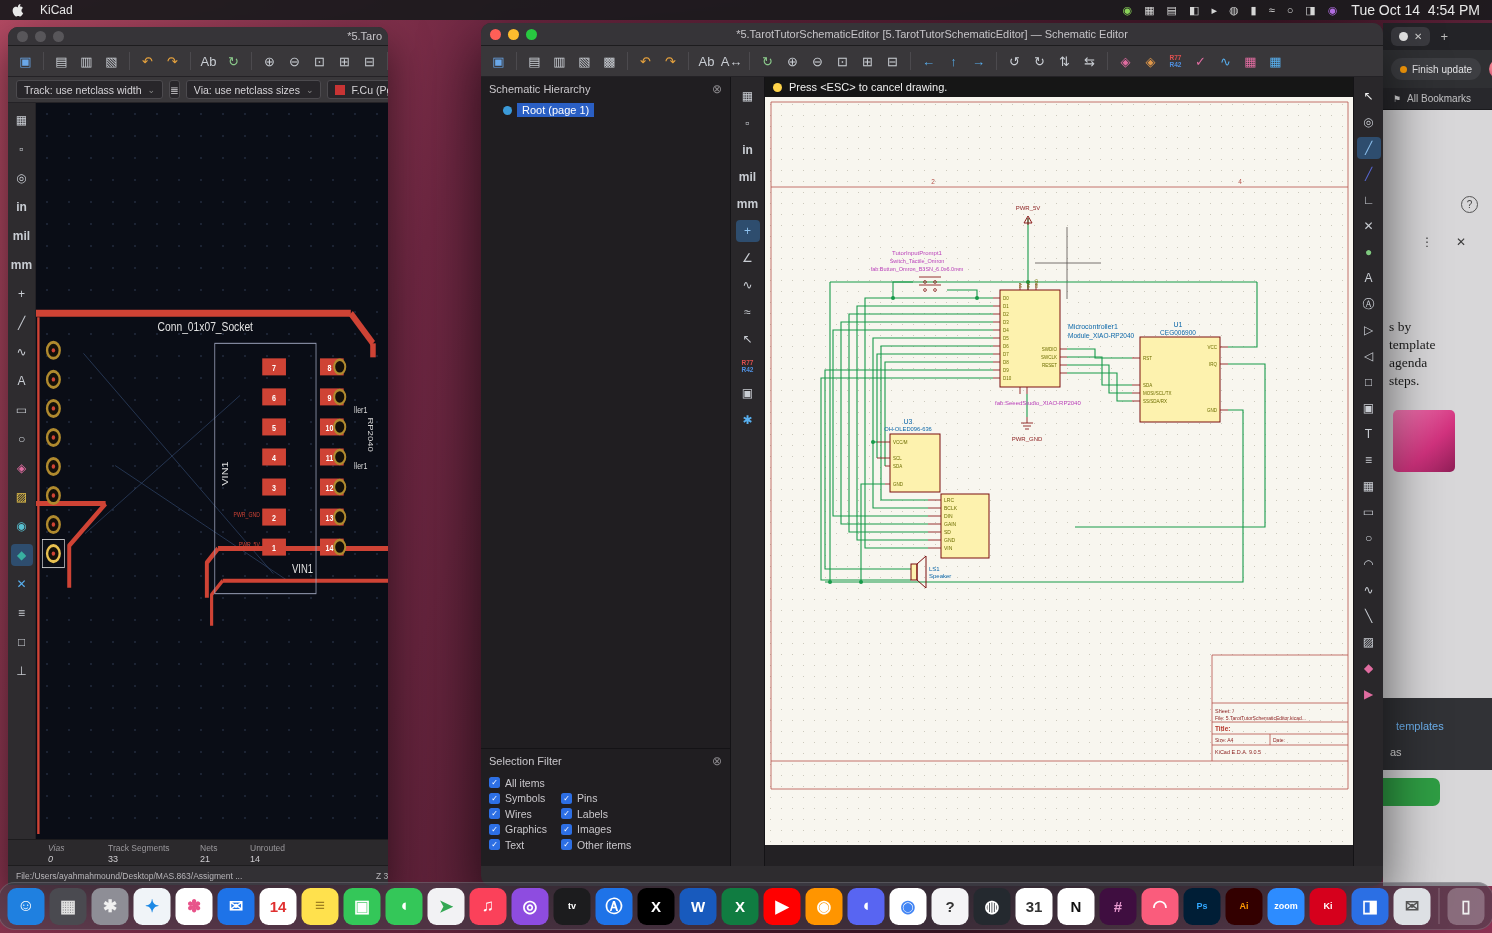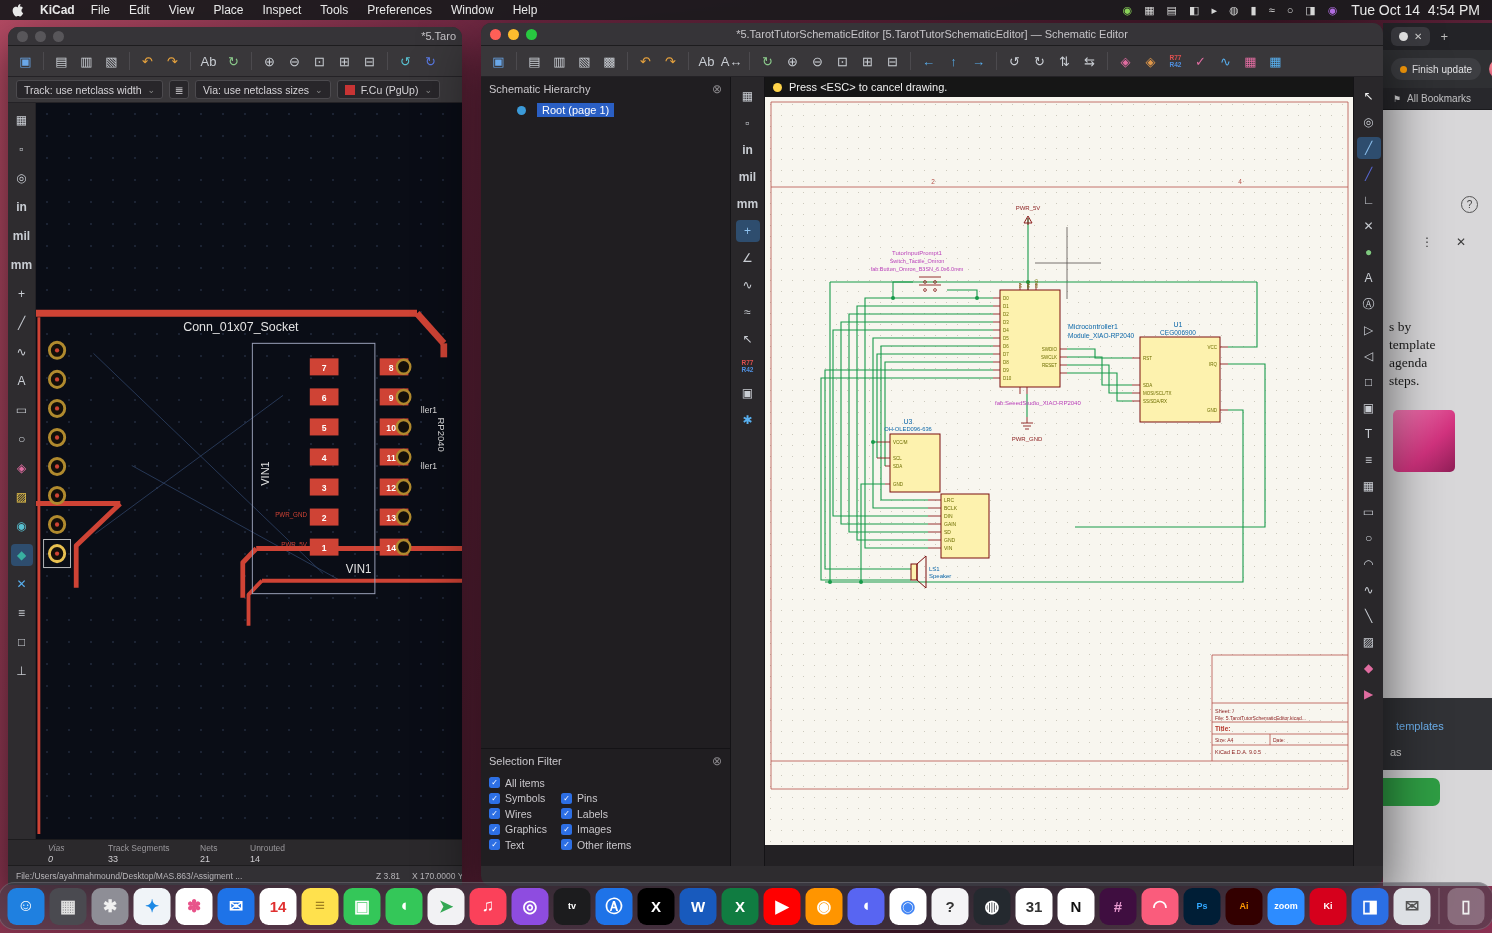--- a/index.html
+++ b/index.html
@@ -3,29 +3,29 @@
 <meta charset="utf-8">
 <style>
 *{margin:0;padding:0;box-sizing:border-box}
 html,body{width:1492px;height:933px;overflow:hidden}
 body{position:relative;font-family:"Liberation Sans",sans-serif;
 background:linear-gradient(110deg,#b34a63,#6e2742 28%,#3c1626 70%,#8a3152)}
 
 .menubar{position:absolute;top:0;left:0;right:0;height:20px;background:rgba(28,26,30,.95);
 display:flex;align-items:center;padding:0 12px;gap:16px;color:#e8e8e8;font-size:12px;z-index:30}
 .apple{display:flex;align-items:center}
-.appname{font-weight:bold}
+.appname{font-weight:normal}
 #menu-left{display:flex;gap:19px}
 .mitem{cursor:default}
 .mright{margin-left:auto;display:flex;align-items:center;gap:14px}
 #menu-icons{display:flex;gap:12px;font-size:11px;color:#d6d6d6}
 .clock{font-size:14px;white-space:pre}
 
 .win{position:absolute;overflow:hidden}
-.pcbwin{left:8px;top:27px;width:454px;height:858px;background:#2e2c2f;border-radius:10px 10px 0 0;
+.pcbwin{left:8px;top:27px;width:380px;height:858px;background:#2e2c2f;border-radius:10px 10px 0 0;
 box-shadow:0 18px 40px rgba(0,0,0,.55);z-index:5}
 .schwin{left:481px;top:23px;width:902px;height:863px;background:#2e2c2f;border-radius:10px;
 box-shadow:0 24px 60px rgba(0,0,0,.65);z-index:10}
 .browwin{left:1383px;top:23px;width:109px;height:863px;background:#d8d7d9;z-index:4}
 .titlebar{height:19px;position:relative;display:flex;align-items:center;background:#363438;border-bottom:1px solid #1d1c1e}
 .schwin .titlebar{height:23px}
 .tl{display:flex;gap:7px;margin-left:9px;z-index:2}
 .tl i{width:11px;height:11px;border-radius:50%;background:#58565a}
 .tl.live i:nth-child(1){background:#ff5f57}
 .tl.live i:nth-child(2){background:#febc2e}
@@ -57,21 +57,21 @@
 .pcbstatus{height:26px;background:#2b292c;border-top:1px solid #1d1c1e;position:relative;font-size:8.5px;color:#9a989c}
 .stat{position:absolute;top:3px}
 .stat b{display:block;font-weight:normal;color:#cfcdd1;font-size:9px;margin-top:1px}
 .filebar{height:20px;background:#323034;border-top:1px solid #1d1c1e;position:relative;font-size:8.5px;color:#b8b6ba;line-height:20px;white-space:nowrap}
 .fpath{position:absolute;left:8px}.fzoom{position:absolute;left:368px}.fcoords{position:absolute;left:404px}
 
 .schbody{display:flex;height:789px;background:#232124}
 .hier{width:250px;background:#201e21;border-right:1px solid #141316;position:relative}
 .phead{display:flex;align-items:center;padding:5px 8px;font-size:11px;color:#c9c7cb}
 .pclose{margin-left:auto;color:#8a888c;font-size:12px}
-.rootrow{display:flex;align-items:center;gap:11px;padding:2px 0 2px 36px}
+.rootrow{display:flex;align-items:center;gap:5px;padding:2px 0 2px 22px}
 .bullet{width:9px;height:9px;border-radius:50%;background:#3b9ad8;flex:none}
 .rootlbl{background:#2a5fc4;color:#fff;font-size:11px;padding:1px 5px}
 .filter{position:absolute;left:0;right:0;bottom:12px;height:106px;border-top:1px solid #141316}
 .fgrid{display:grid;grid-template-columns:72px 1fr;padding:3px 8px;row-gap:2.5px}
 .fcell{display:flex;align-items:center;gap:5px;font-size:10.5px;color:#c9c7cb;height:13px}
 .fcb{width:11px;height:11px;background:#2d6fe4;border-radius:2.5px;color:#fff;font-size:8px;line-height:11px;text-align:center;flex:none}
 .vstrip{width:34px;background:#29272a;display:flex;flex-direction:column;align-items:center;padding-top:8px;gap:5px;border-right:1px solid #141316}
 .vstrip.right{width:30px;border-right:none;border-left:1px solid #141316;gap:4px}
 .vstrip .ticon{width:24px;height:22px;line-height:22px;font-size:12px}
 .schcanvas{flex:1;position:relative;height:768px;background-color:#f8f6ef;
@@ -113,31 +113,20 @@
 </head>
 <body>
 
 <div class="menubar">
   <span class="apple">
     <svg width="12" height="14" viewBox="0 0 14 17">
         <path fill="#e8e8e8" d="M11.18 8.96c-.02-2 1.63-2.96 1.7-3-.93-1.36-2.37-1.55-2.88-1.57-1.22-.12-2.39.72-3.01.72-.62 0-1.58-.7-2.6-.68-1.34.02-2.57.78-3.26 1.97-1.39 2.41-.35 5.98 1 7.93.66.96 1.45 2.03 2.48 1.99 1-.04 1.37-.64 2.58-.64 1.2 0 1.54.64 2.59.62 1.07-.02 1.75-.97 2.4-1.93.76-1.1 1.07-2.17 1.09-2.23-.02-.01-2.08-.8-2.1-3.18zM9.2 3.88c.55-.67.92-1.6.82-2.52-.79.03-1.75.53-2.32 1.19-.51.59-.96 1.54-.84 2.45.88.07 1.79-.45 2.34-1.12z"></path>
       </svg>
   </span>
   <span class="appname">KiCad</span>
-  <span id="menu-left">
-      <span class="mitem">File</span>
-      <span class="mitem">Edit</span>
-      <span class="mitem">View</span>
-      <span class="mitem">Place</span>
-      <span class="mitem">Inspect</span>
-      <span class="mitem">Tools</span>
-      <span class="mitem">Preferences</span>
-      <span class="mitem">Window</span>
-      <span class="mitem">Help</span>
-    </span>
   <div class="mright">
     <span id="menu-icons">
         <span style="color: rgb(138, 211, 90);">◉</span>
         <span>▦</span>
         <span>▤</span>
         <span>◧</span>
         <span>▸</span>
         <span>◍</span>
         <span>▮</span>
         <span>≈</span>

